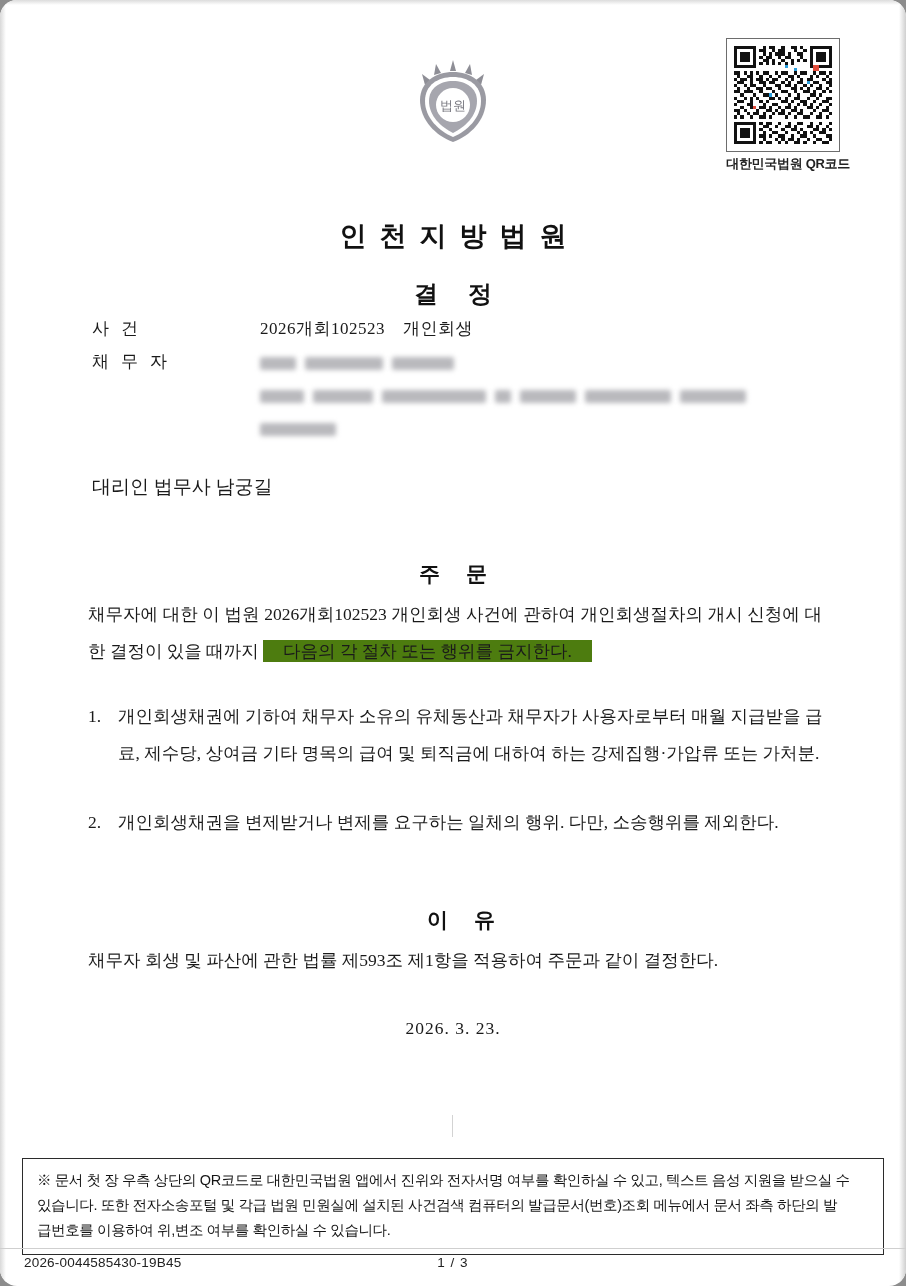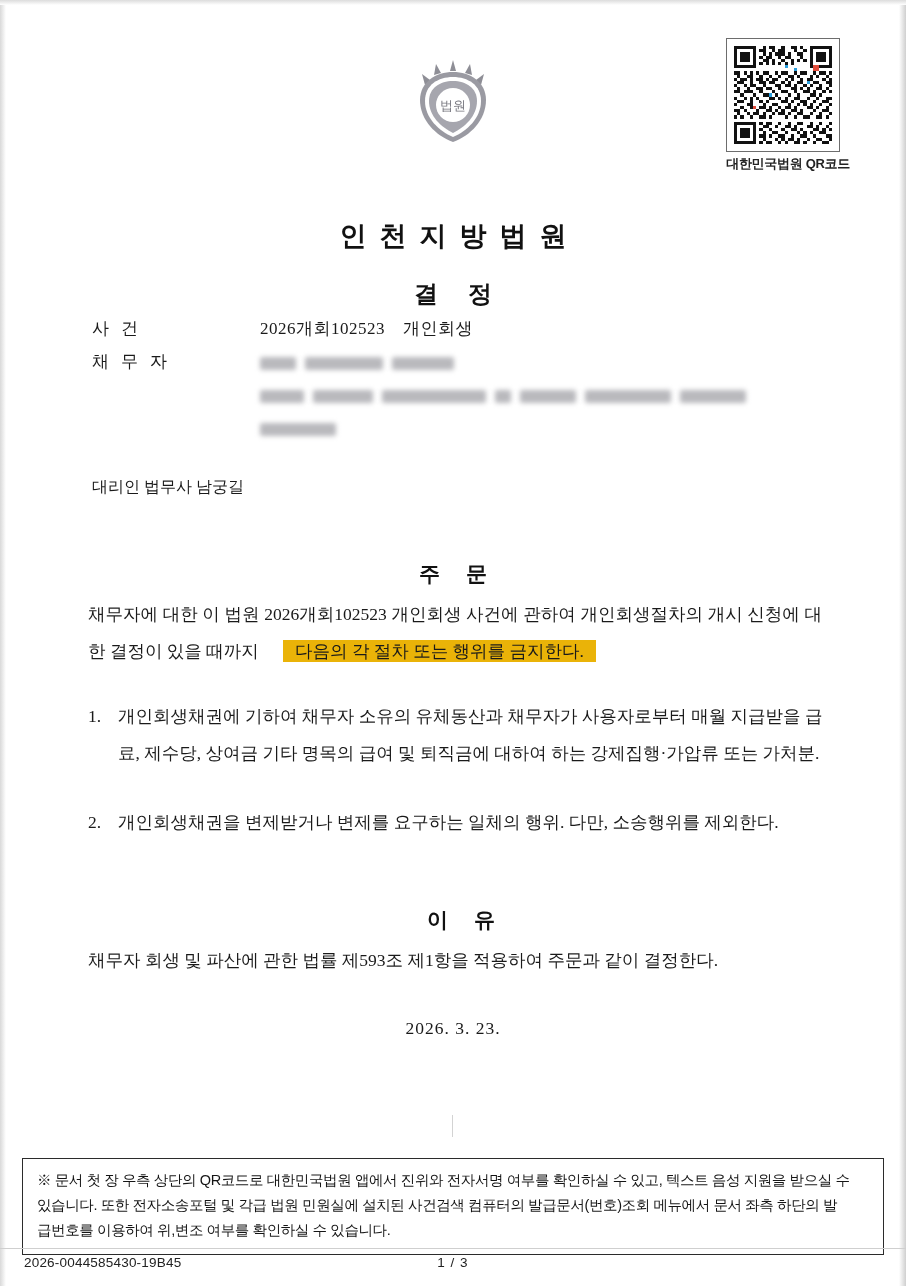--- a/index.html
+++ b/index.html
@@ -9,20 +9,21 @@
   }
   .page {
     position: relative;
     width: 906px;
     height: 1286px;
     background: #ffffff;
     font-family: "Liberation Serif", "DejaVu Serif", serif;
     color: #1a1a1a;
     overflow: hidden;
     box-sizing: border-box;
+    border-radius: 17px;
   }
   
   .scan-edge-left {
     position: absolute;
     left: 0; top: 0; bottom: 0;
     width: 6px;
     background: linear-gradient(to right, #d9d9d9, #ffffff);
   }
   .scan-edge-right {
     position: absolute;
@@ -134,21 +135,21 @@
     filter: blur(2.6px);
     vertical-align: middle;
     margin-right: 9px;
   }
   .redact-line {
     height: 33px;
     line-height: 33px;
   }
   .agent-row {
     margin-top: 26px;
-    font-size: 16px;
+    font-size: 19px;
     font-family: Liberation Serif, serif;
   }
 
   
   .section-head {
     position: absolute;
     left: 0;
     width: 906px;
     text-align: center;
     font-size: 21px;
@@ -164,23 +165,22 @@
   .body-block {
     position: absolute;
     left: 88px;
     width: 734px;
     font-size: 17.5px;
     line-height: 37px;
     text-align: justify;
   }
   #jumun-para { top: 596px; }
   .hl {
-    background: #eab308;
-    padding: 1px 12px;
-    margin-left: 20px;
+    background: #4d7c0f;
+    padding: 1px 20px;
   }
 
   .numbered {
     position: absolute;
     left: 88px;
     width: 740px;
     font-size: 17.5px;
     line-height: 37px;
   }
   #item-1 { top: 698px; }

